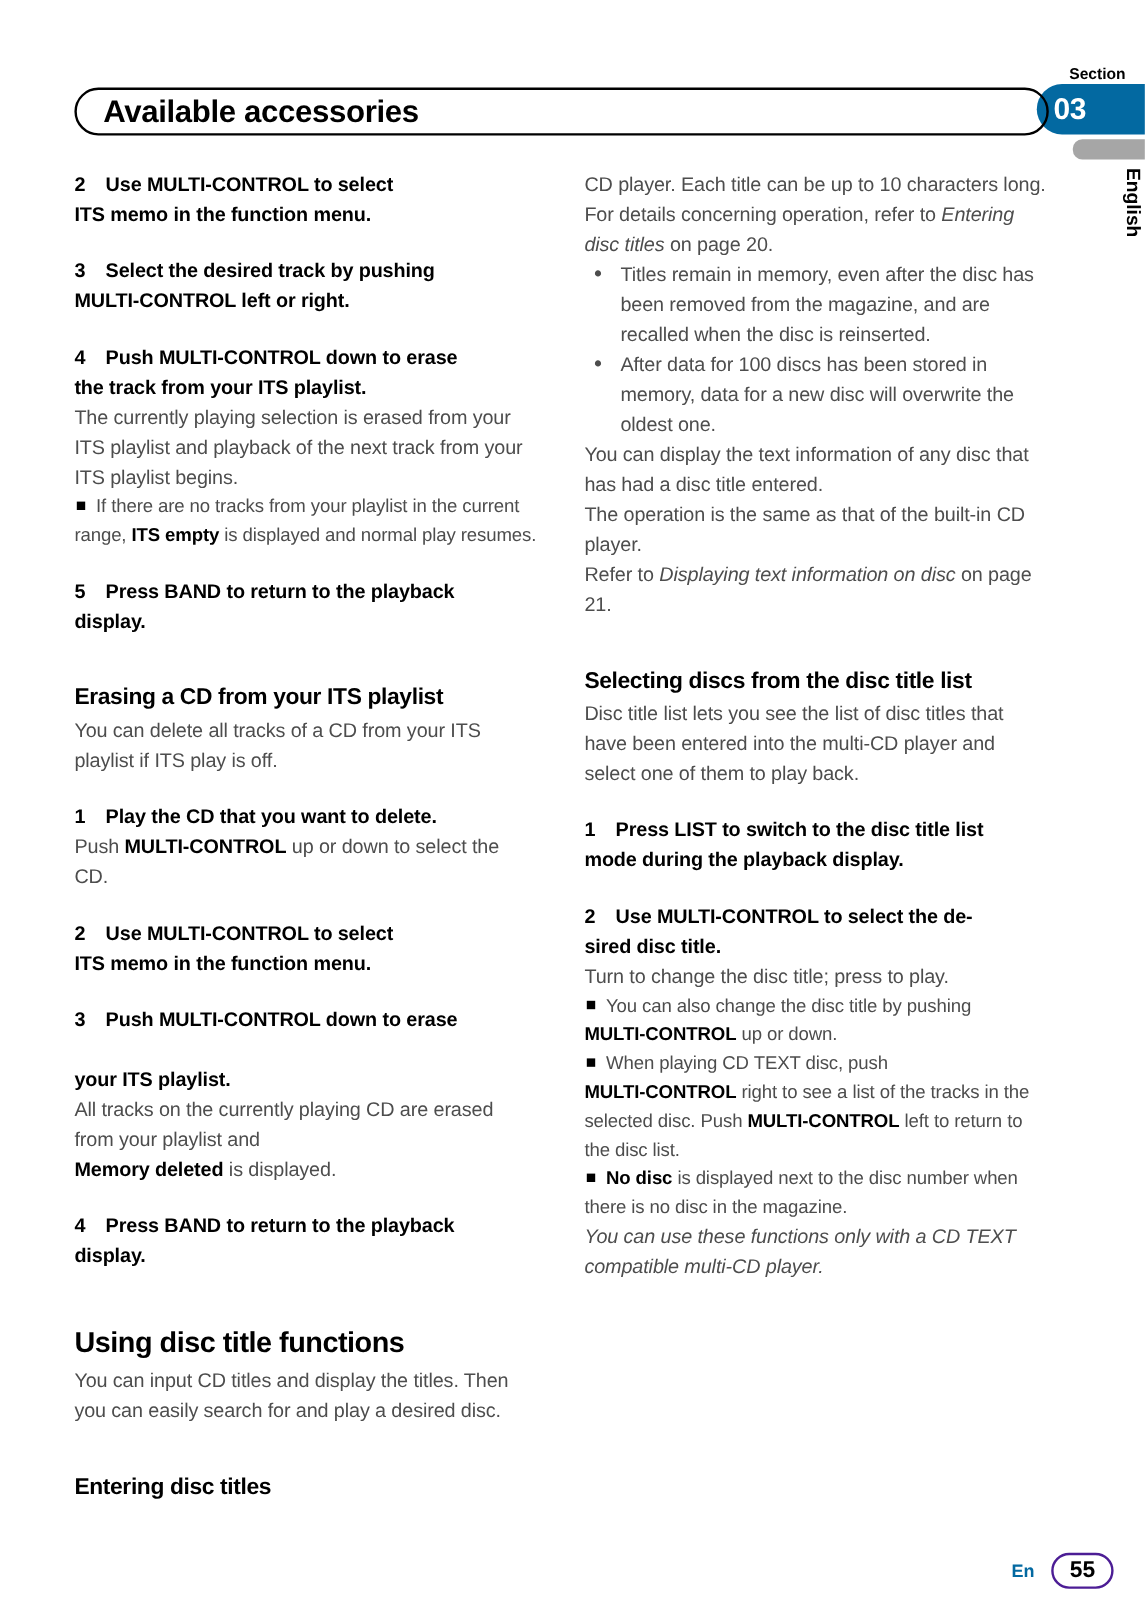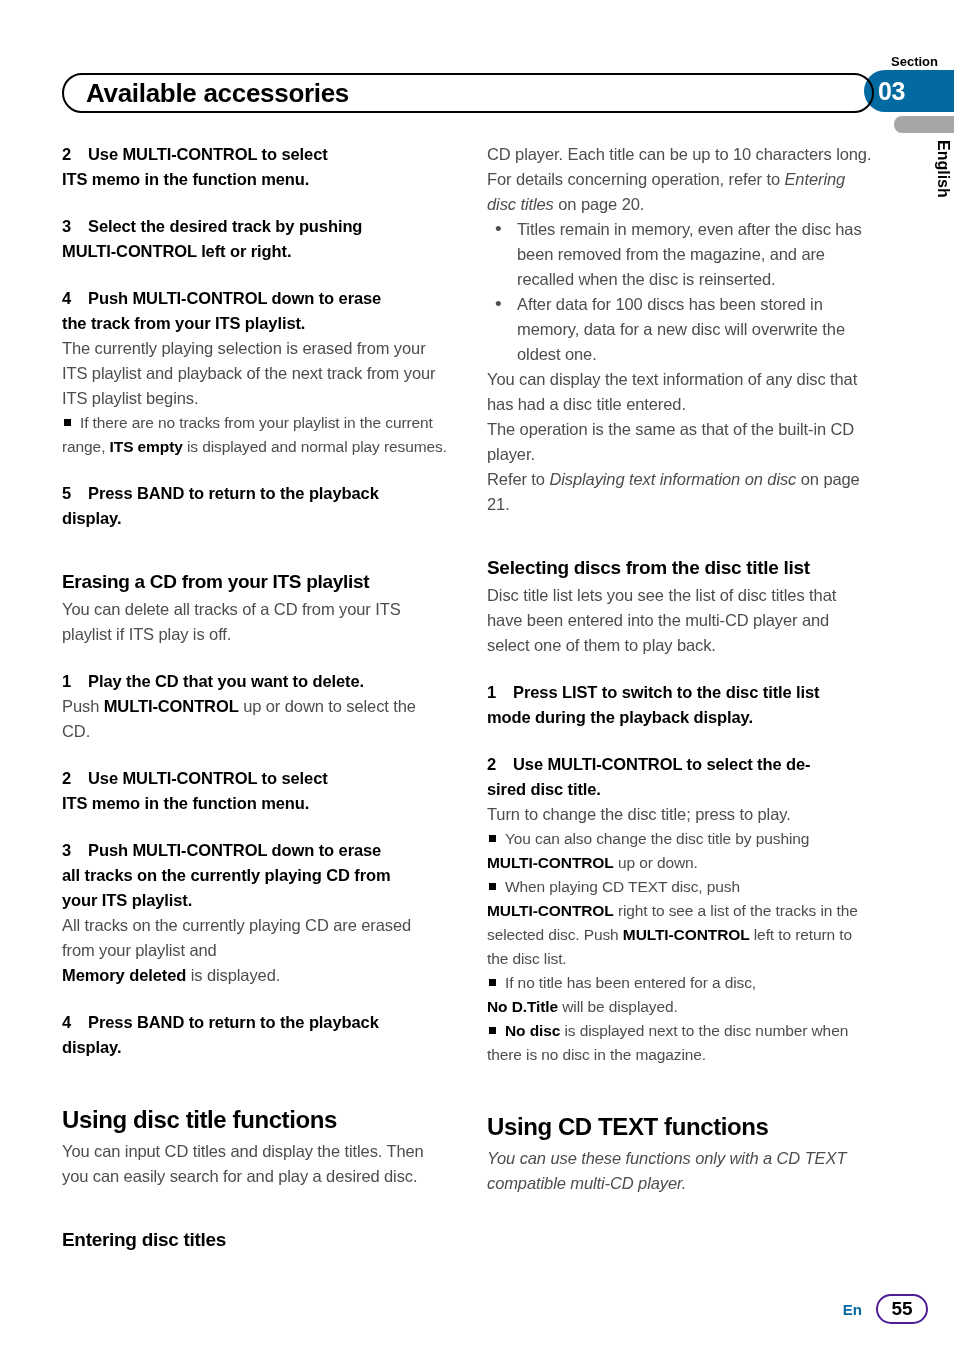--- a/index.html
+++ b/index.html
@@ -254,21 +254,21 @@
     <span>Push </span><b>MULTI-CONTROL</b><span> up or down to select the CD.</span>
   </div>
 
   <div class="step">
     <span class="num">2</span><span>Use MULTI-CONTROL to select</span><br>
     <span>ITS memo in the function menu.</span>
   </div>
 
   <div class="step">
     <span class="num">3</span><span>Push MULTI-CONTROL down to erase</span><br>
-    <span>all tracks on the currently playing CD from</span><br>
+    <br>
     <span>your ITS playlist.</span>
   </div>
   <div class="body">
     <span>All tracks on the currently playing CD are erased from your playlist and</span><br><b>Memory deleted</b><span> is displayed.</span>
   </div>
 
   <div class="step">
     <span class="num">4</span><span>Press BAND to return to the playback</span><br>
     <span>display.</span>
   </div>
@@ -311,29 +311,25 @@
   <div class="body">Turn to change the disc title; press to play.</div>
 
   <div class="note">
     <span class="sq"></span><span>You can also change the disc title by pushing </span><br><b>MULTI-CONTROL</b><span> up or down.</span>
   </div>
 
   <div class="note">
     <span class="sq"></span><span>When playing CD TEXT disc, push </span><br><b>MULTI-CONTROL</b><span> right to see a list of the tracks in the selected disc. Push </span><b>MULTI-CONTROL</b><span> left to return to the disc list.</span>
   </div>
 
-  <div class="note">
-    <span class="sq"></span><span>If no title has been entered for a disc, </span><br><b>No D.Title</b><span> will be displayed.</span>
-  </div>
 
   <div class="note">
     <span class="sq"></span><b>No disc</b><span> is displayed next to the disc number when there is no disc in the magazine.</span>
   </div>
 
-  <div class="h1">Using CD TEXT functions</div>
   <div class="italic-body">You can use these functions only with a CD TEXT compatible multi-CD player.</div>
 
 </div>
 
 <div id="footer">
   <div id="footer-lang">En</div>
   <div id="page-num">55</div>
 </div>
 
 </body></html>

